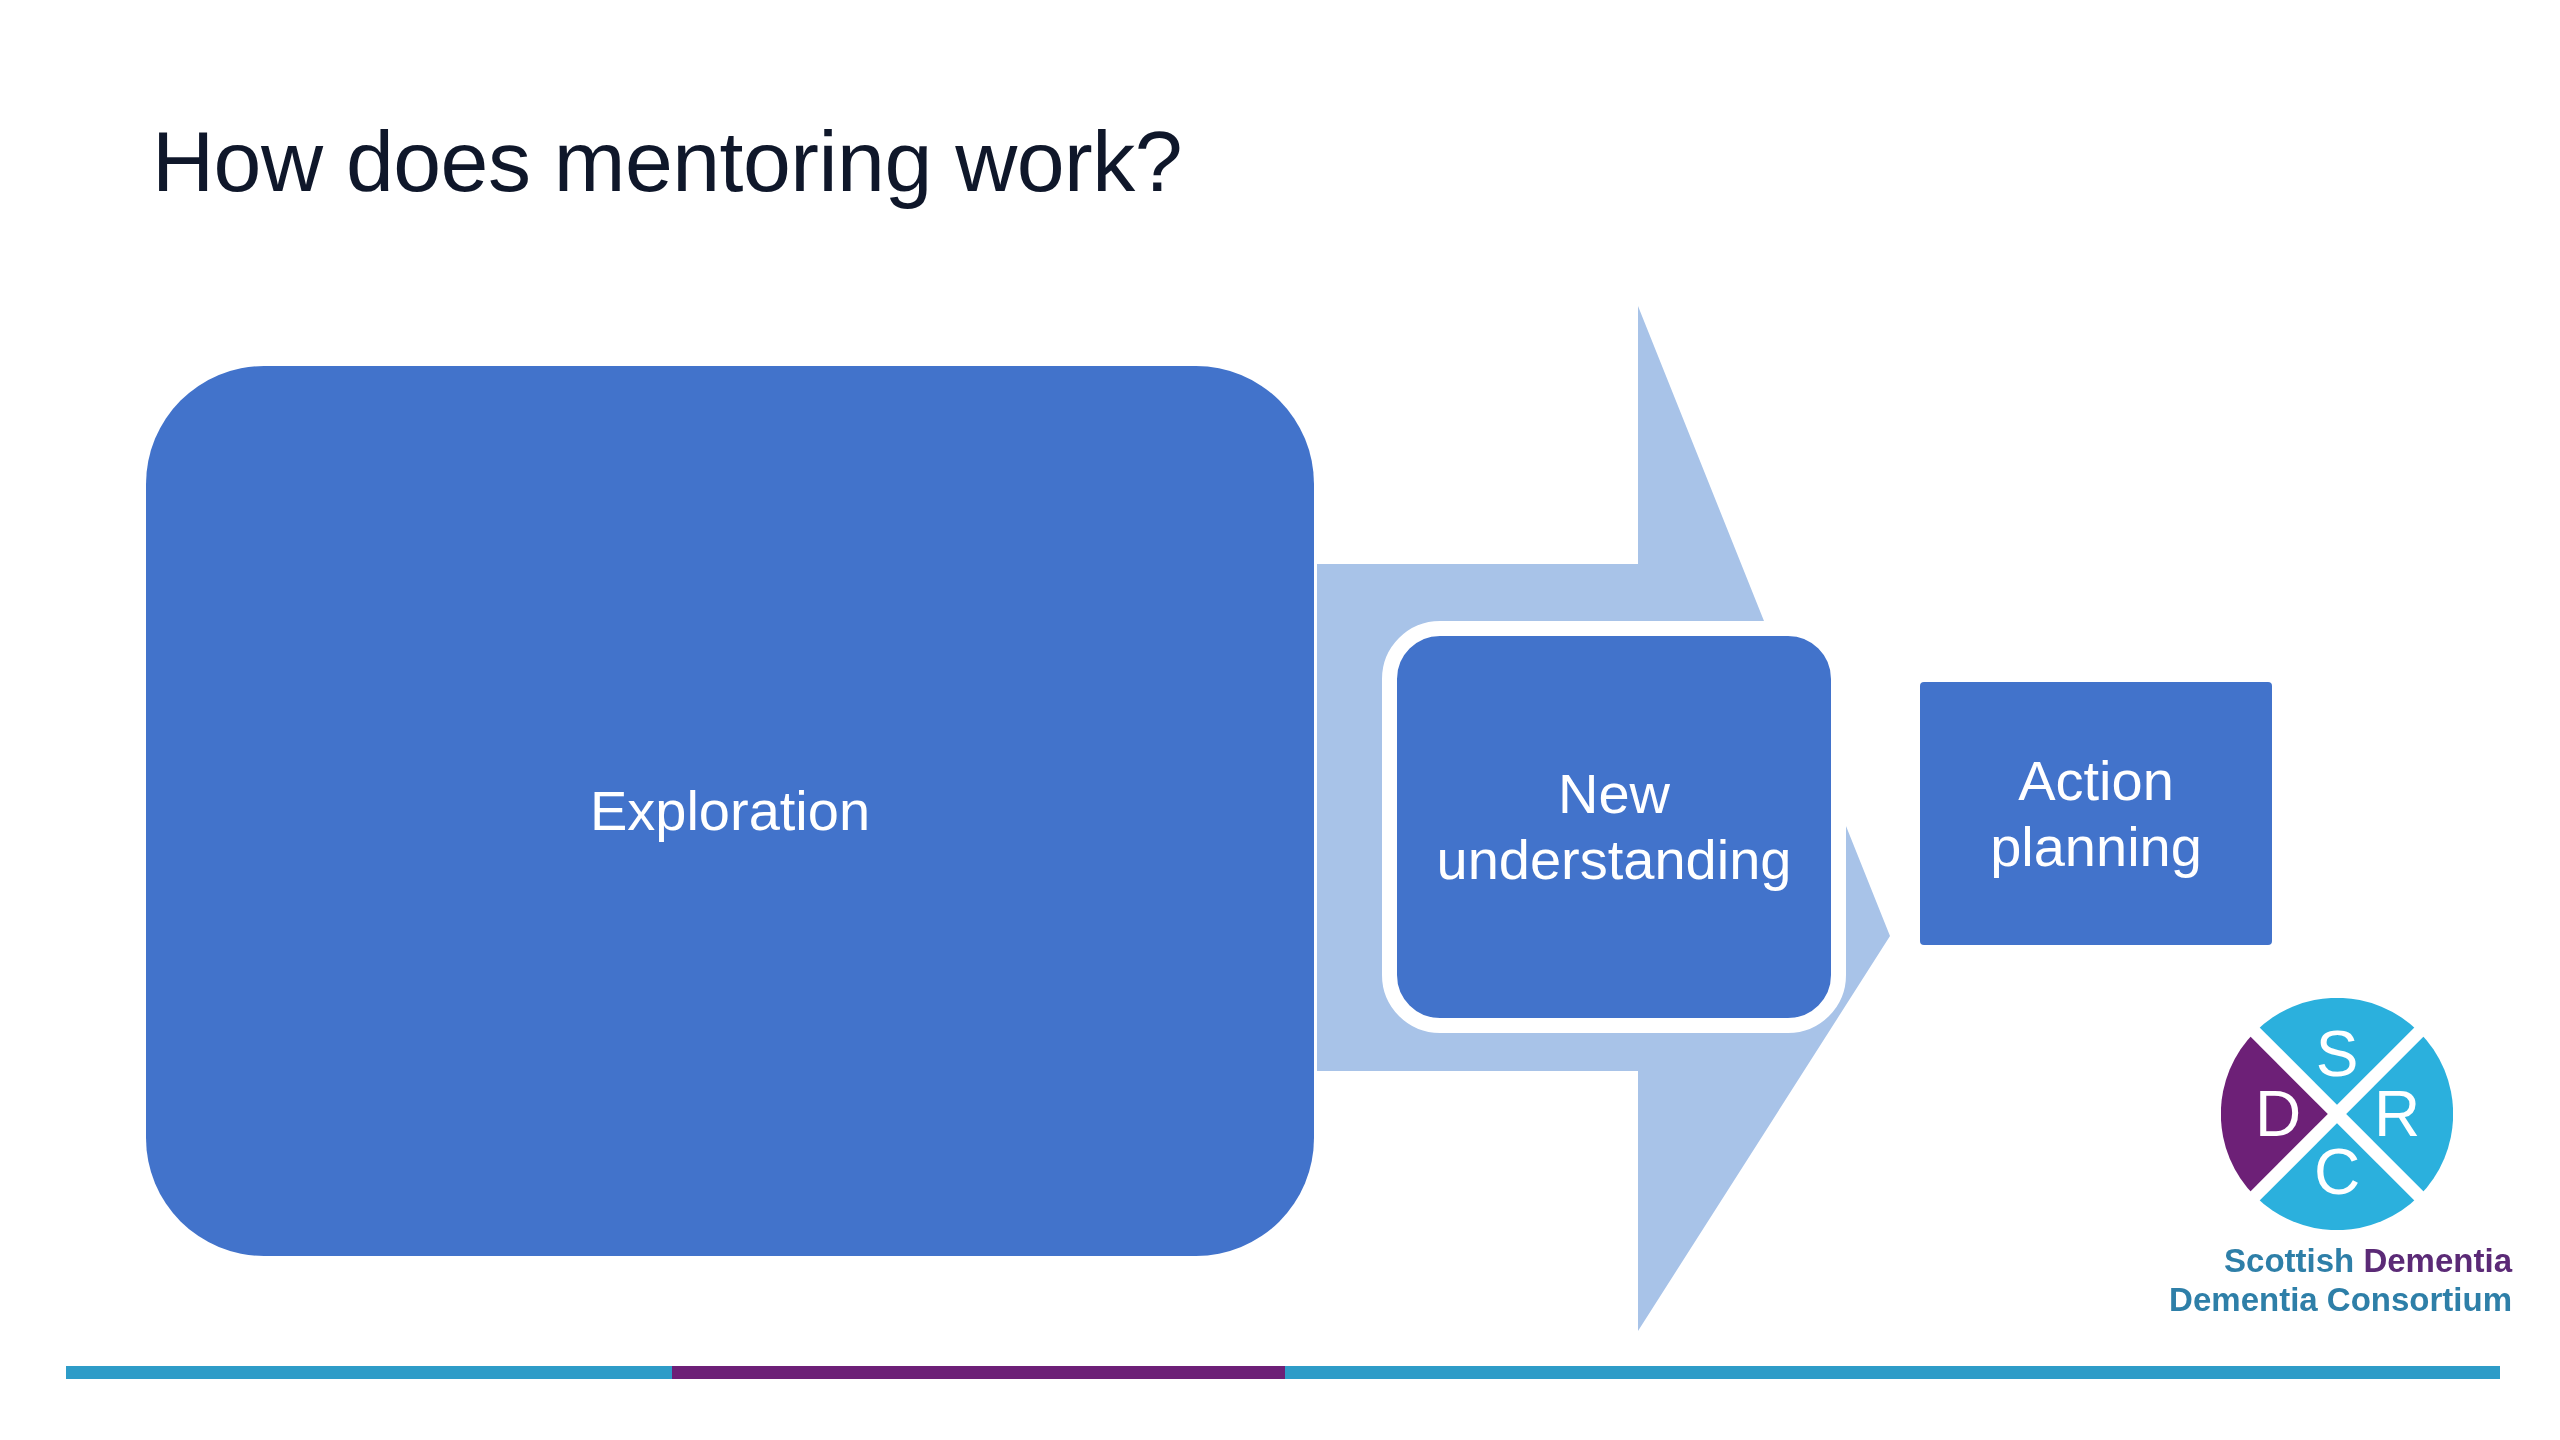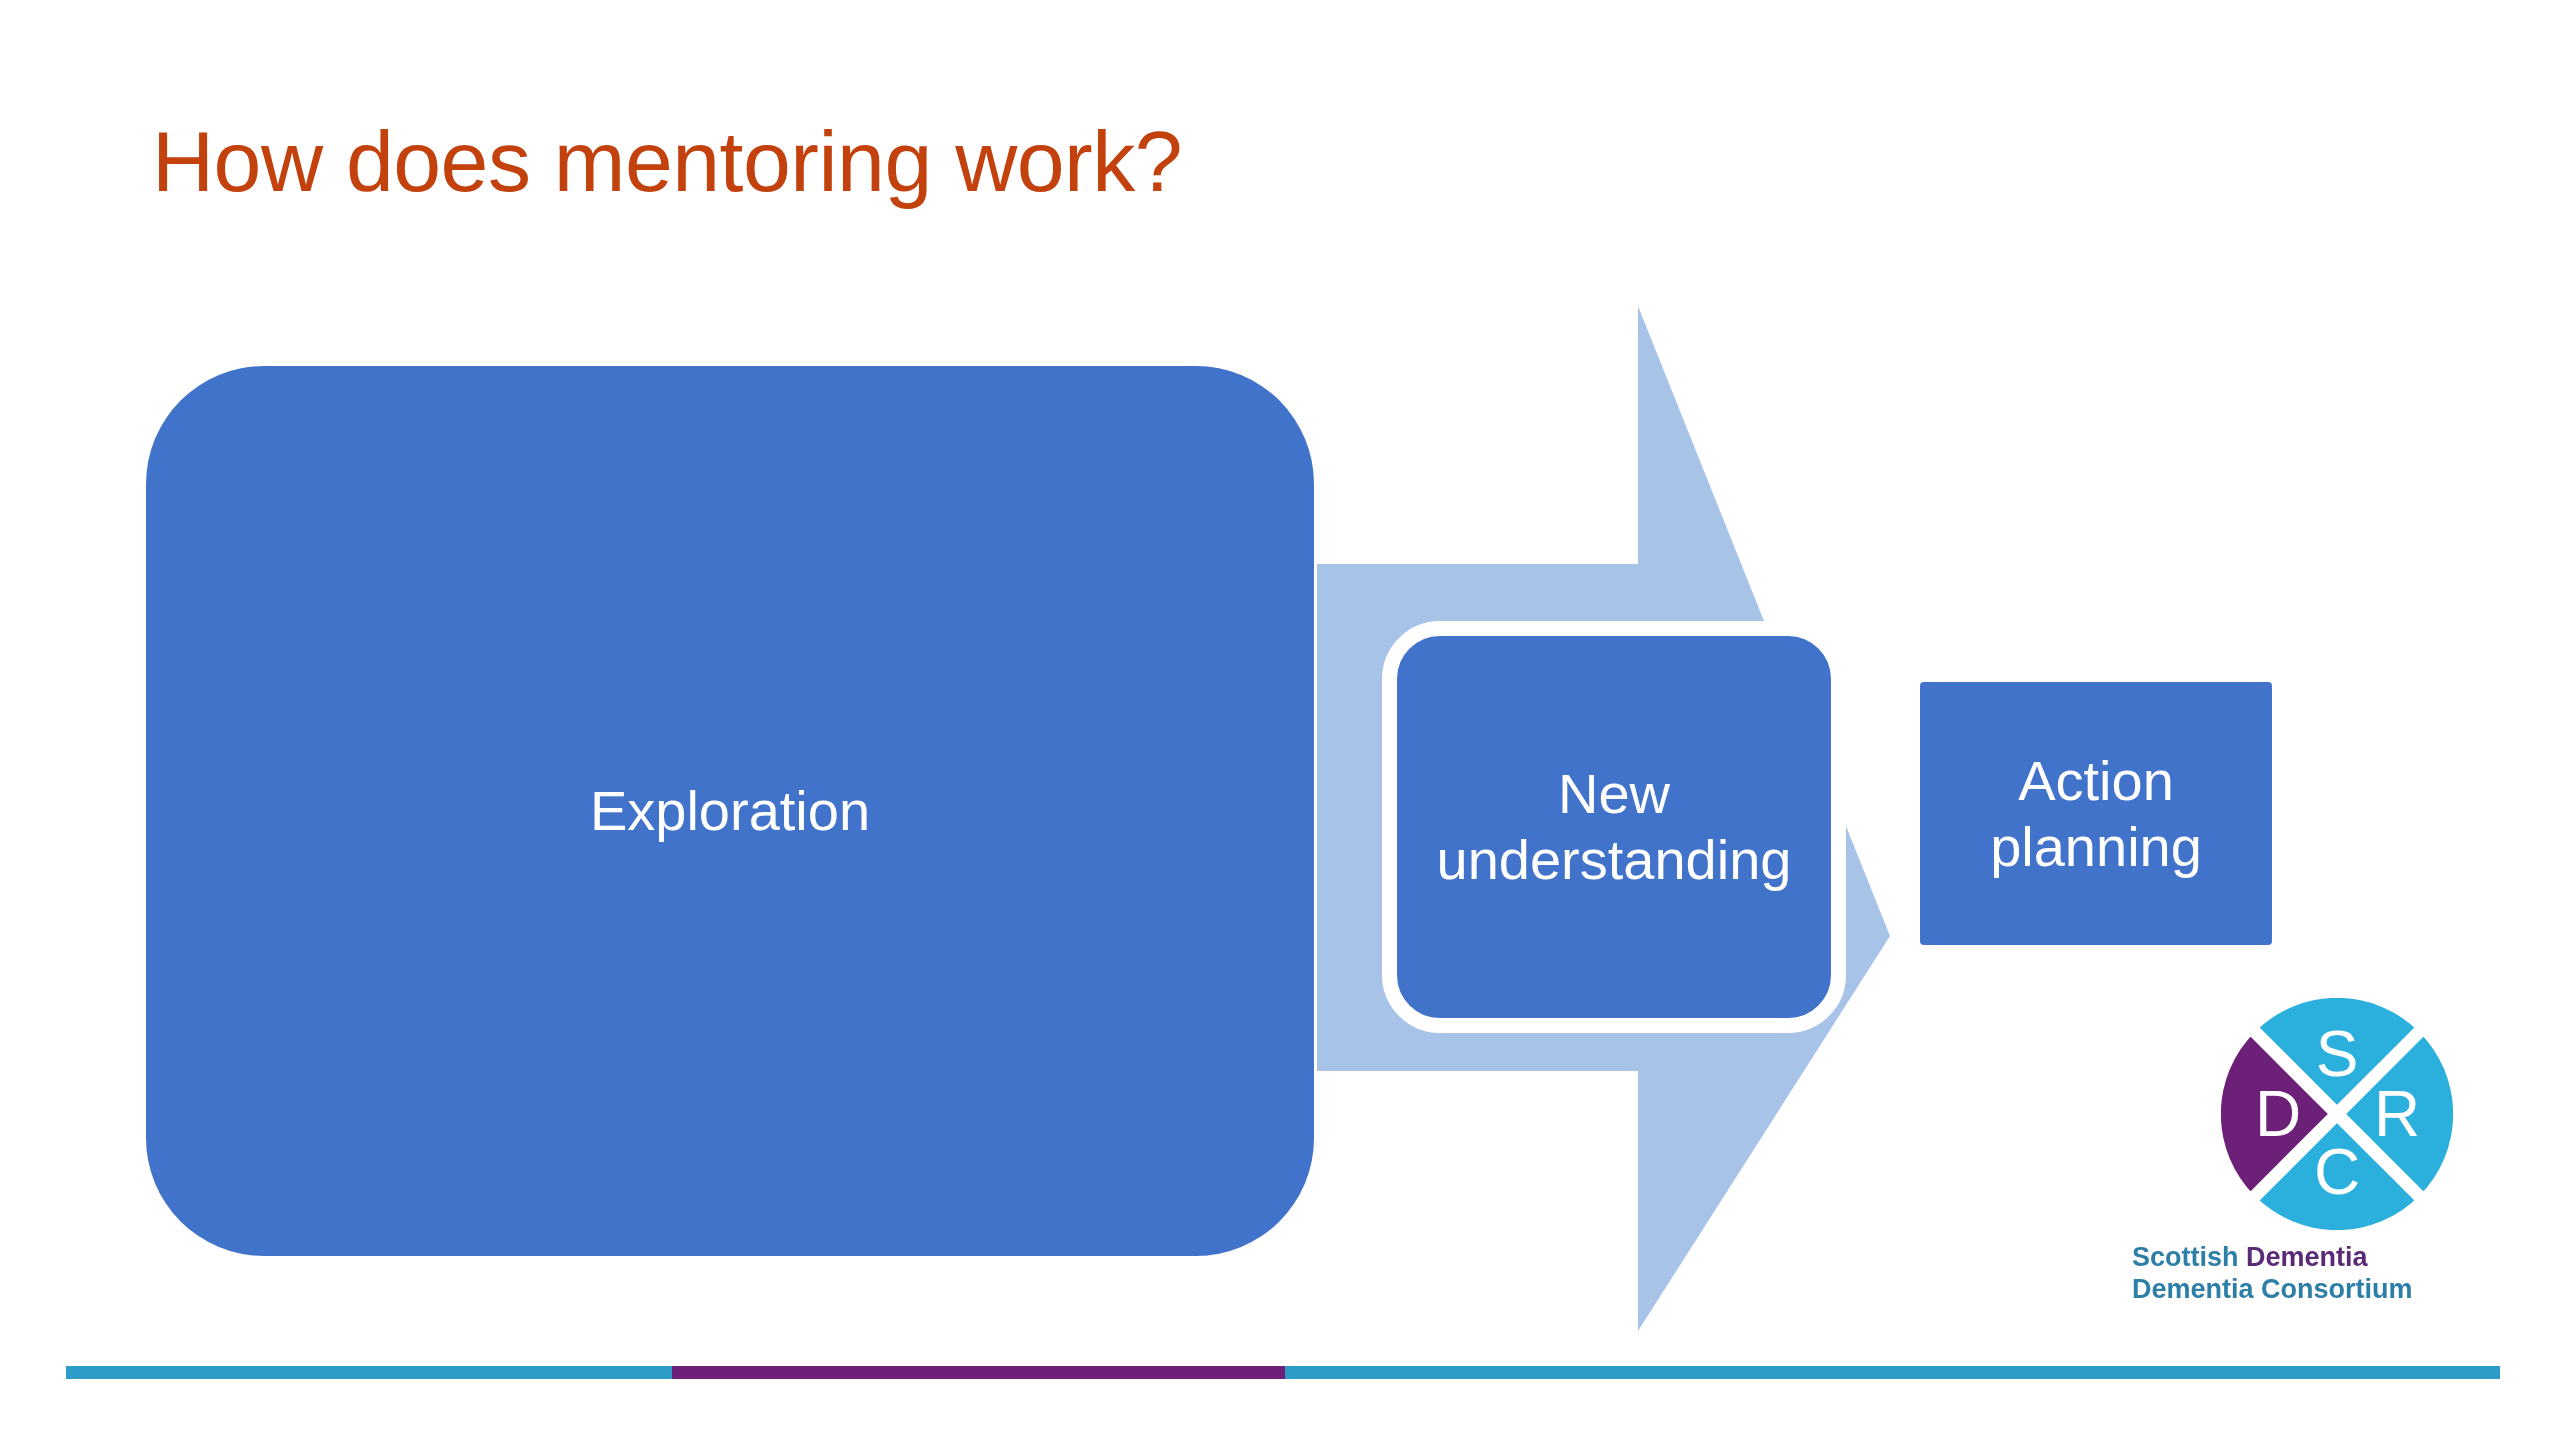--- a/index.html
+++ b/index.html
@@ -22,21 +22,21 @@
   }
 
   
   #slide-title {
     position: absolute;
     left: 152px;
     top: 118px;
     font-size: 86px;
     line-height: 1.0;
     font-weight: 400;
-    color: #c2410c;
+    color: #0f172a;
     letter-spacing: -0.5px;
     white-space: nowrap;
   }
 
   
   #diagram {
     position: absolute;
     left: 0;
     top: 6px;
     width: 2560px;
@@ -143,23 +143,23 @@
     left: 25px;
     top: 0;
     width: 232px;
     height: 232px;
   }
   #logo-wordmark {
     position: absolute;
     left: -64px;
     top: 244px;
     width: 380px;
-    text-align: left;
+    text-align: right;
     line-height: 1.18;
-    font-size: 27px;
+    font-size: 33px;
     font-weight: 600;
     white-space: nowrap;
   }
   .wm-teal { color: #2e7fa8; }
   .wm-purple { color: #5b2a76; }
 </style>
 </head>
 <body>
 
 <div id="slide">

